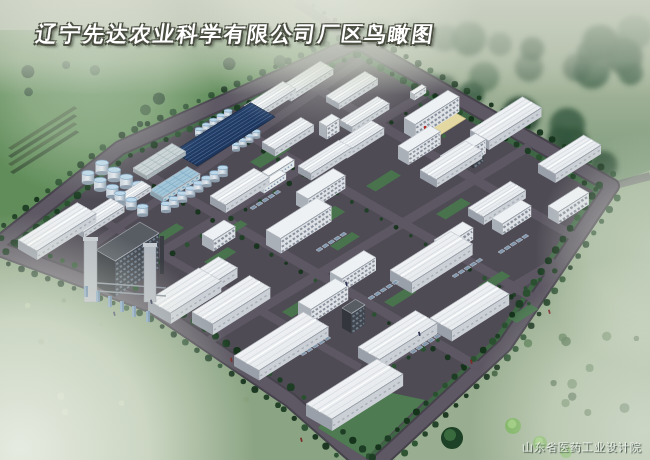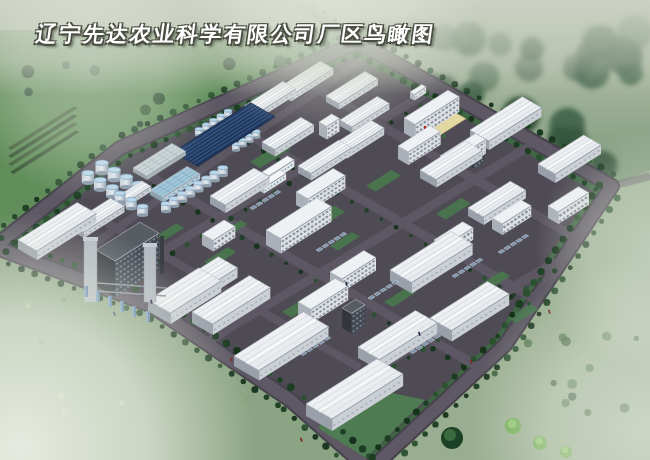--- a/index.html
+++ b/index.html
@@ -1030,13 +1030,14 @@
       <g>
         <rect x="0" y="0" width="650" height="95" fill="url(#mistT)"></rect>
         <circle cx="20" cy="448" r="235" fill="url(#mistR)" opacity="0.92"></circle>
         <circle cx="645" cy="430" r="175" fill="url(#mistR)" opacity="0.6"></circle>
         <circle cx="655" cy="250" r="120" fill="url(#mistR)" opacity="0.45"></circle>
         <circle cx="330" cy="-10" r="150" fill="url(#mistR)" opacity="0.5"></circle>
         <circle cx="90" cy="70" r="130" fill="url(#mistR)" opacity="0.4"></circle>
       </g>
     </svg>
   <div id="title">辽宁先达农业科学有限公司厂区鸟瞰图</div>
+  <div id="wm">山东省医药工业设计院</div>
 </div>
 
 </body></html>

